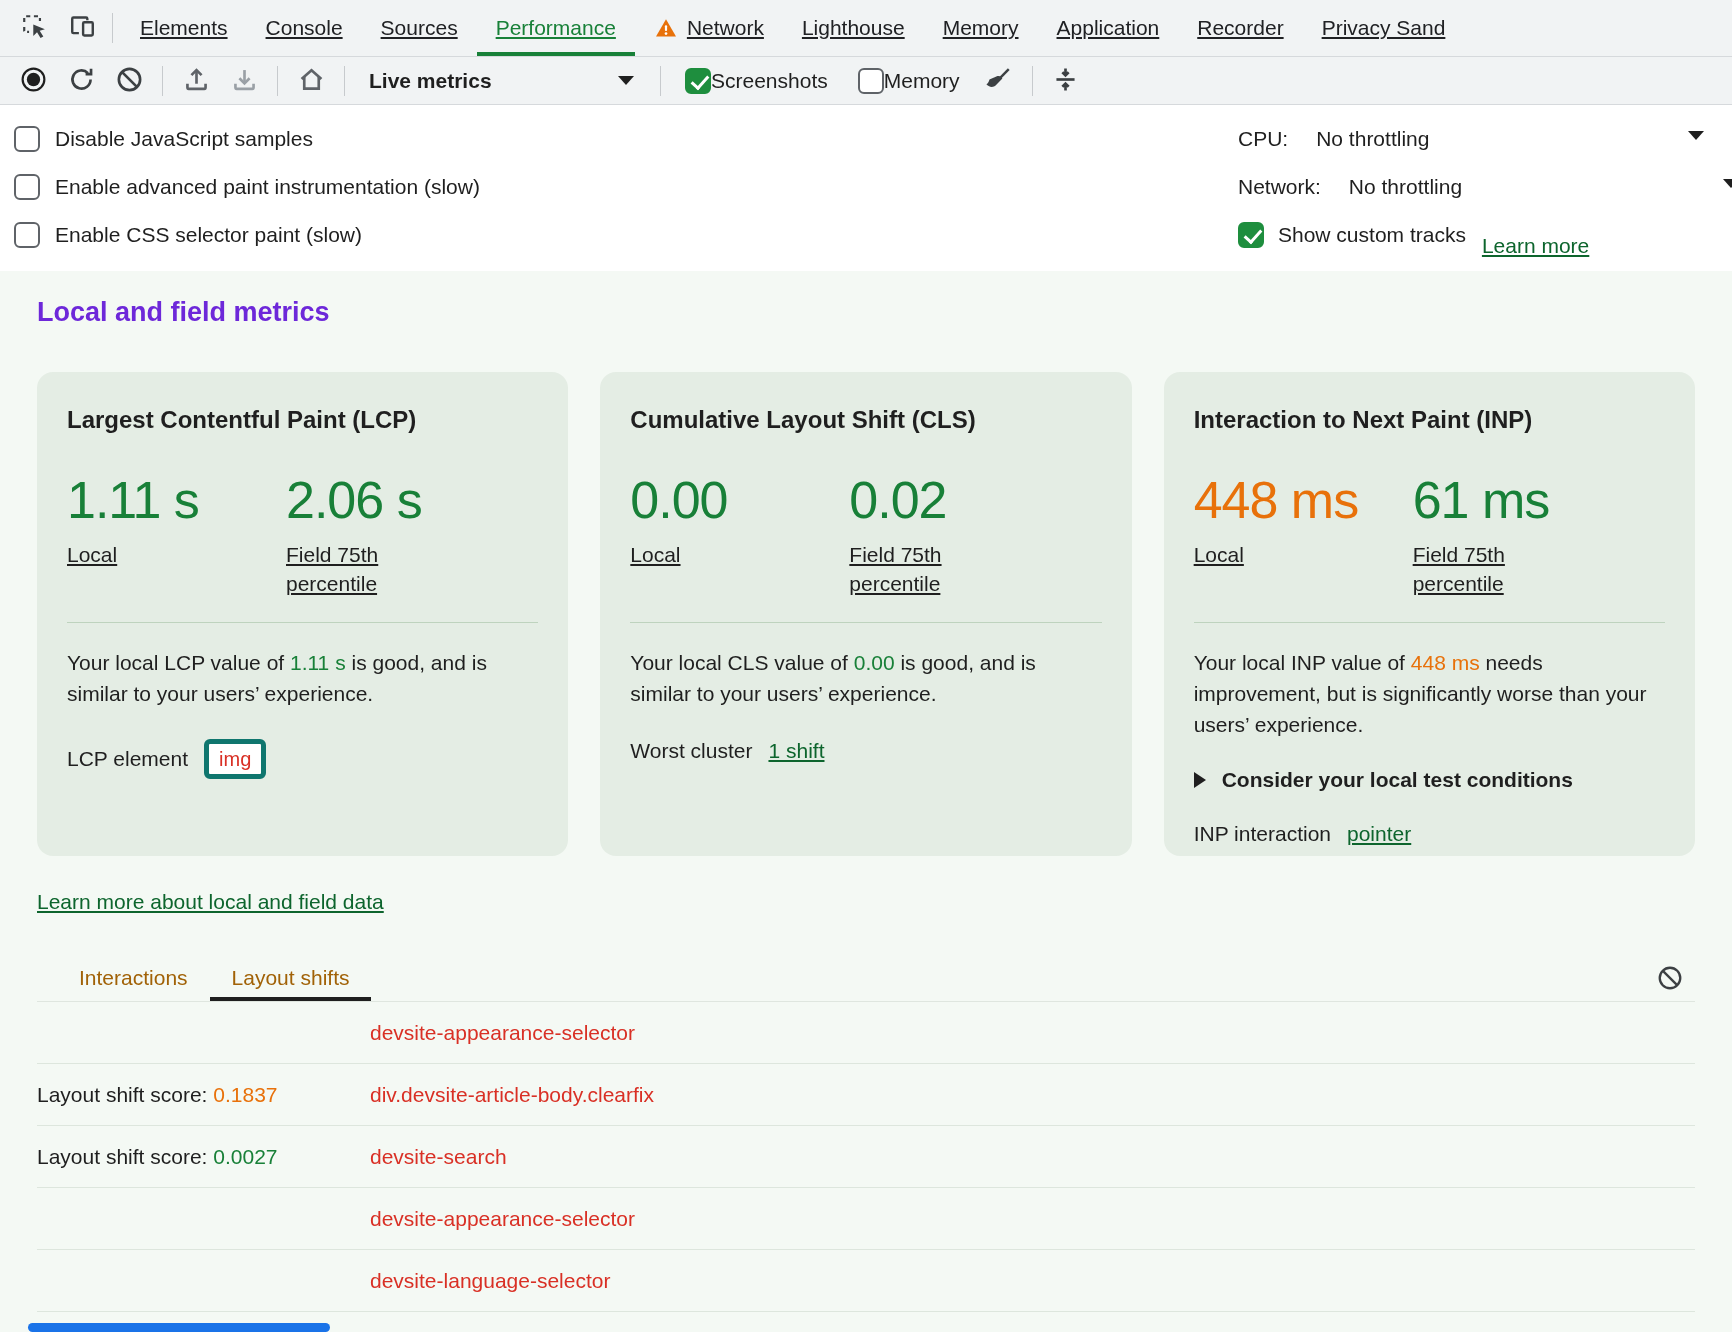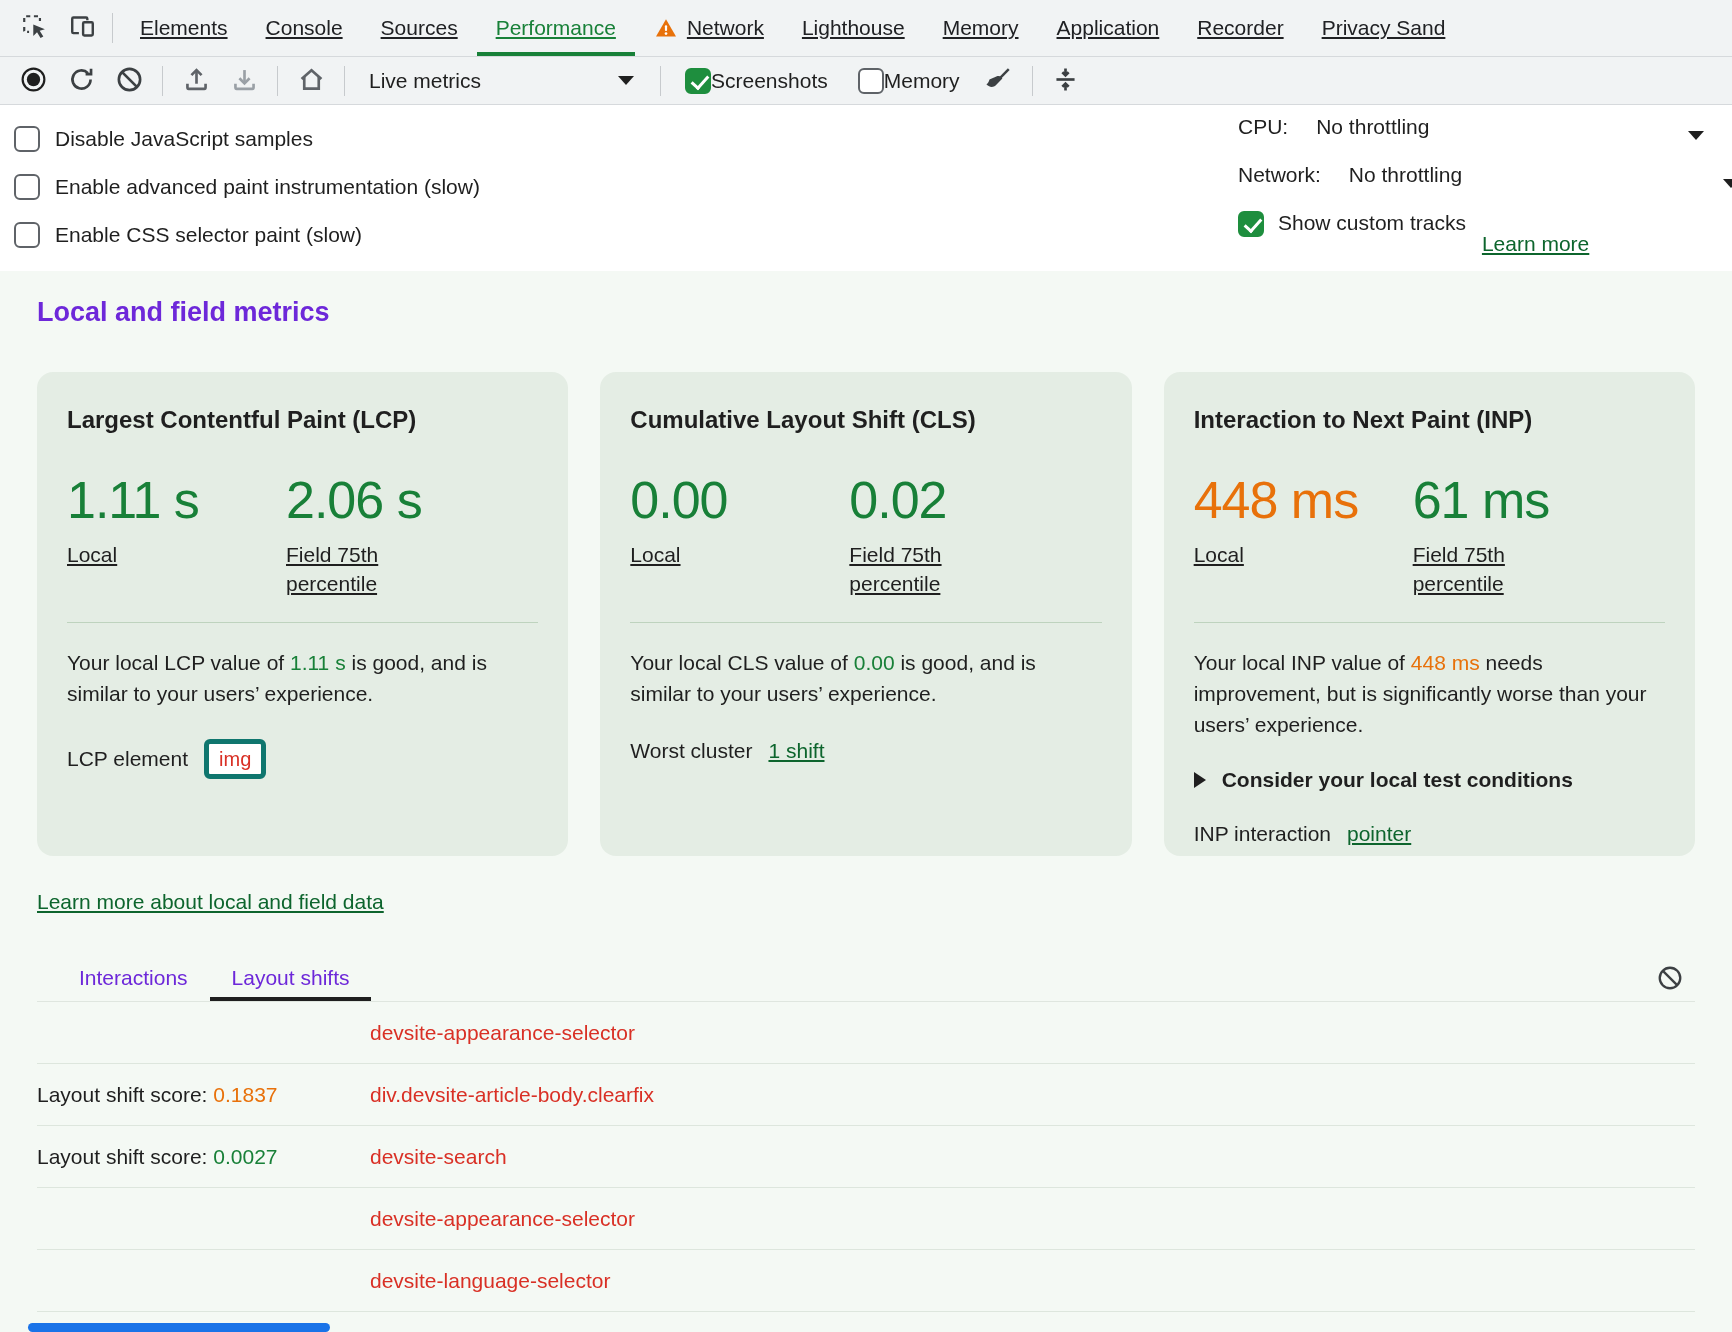--- a/index.html
+++ b/index.html
@@ -35,21 +35,21 @@
   .warn-icon svg{ width:24px; height:24px; display:block; }
 
   
   .toolbar{
     height:48px; background:#f1f3f4; border-bottom:1px solid #d6d9dc;
     display:flex; align-items:center; padding:0 10px; gap:2px;
   }
   .toolbar .icon-btn{ width:46px; height:40px; }
   .view-select{
     display:flex; align-items:center; justify-content:space-between;
-    width:295px; height:40px; padding:0 16px 0 14px; font-size:21px; color:#1f1f1f;
+    width:295px; height:40px; padding:0 16px 0 14px; font-size:21px; color:#1f1f1f;font-weight:bold;
   }
   .caret{
     width:0; height:0;
     border-left:8px solid transparent; border-right:8px solid transparent;
     border-top:9px solid #1f1f1f;
   }
   .cb{
     width:26px; height:26px; border:2px solid #5f6368; border-radius:6px;
     background:#fff; display:inline-block; flex:0 0 auto; position:relative;
   }
@@ -57,21 +57,21 @@
   .cb.checked::after{
     content:""; position:absolute; left:8px; top:2px; width:7px; height:14px;
     border:solid #fff; border-width:0 3px 3px 0; transform:rotate(42deg);
   }
   .cb-row{ display:flex; align-items:center; padding:0 14px; font-size:21px; }
 
   
   .settings{ position:relative; background:#ffffff; height:166px; padding:10px 0 0 14px; }
   .settings-row{ display:flex; align-items:center; height:48px; gap:15px; font-size:21px; }
   .settings-right{ position:absolute; top:10px; left:1238px; right:0; }
-  .right-row{ display:flex; align-items:flex-start; height:48px; font-size:21px; position:relative; }
+  .right-row{ display:flex; align-items:center; height:48px; font-size:21px; position:relative; }
   .right-row .value{ margin-left:28px; }
   .caret-abs{ position:absolute; top:16px; }
   .right-row .link{ margin-left:16px;margin-top:21px; }
 
   a.green-link{ color:#0d652d; text-decoration:underline; }
 
   
   .main{
     background:#f4f9f4; height:1061px; padding:26px 37px 0; position:relative;
   }
@@ -105,21 +105,21 @@
     border-left:12px solid #1f1f1f;
   }
   .learn-more-block{ margin-top:34px; font-size:21px; }
 
   
   .shifts{ margin-top:40px; }
   .shift-tabs{
     display:flex; align-items:center; padding-left:20px; position:relative;
     border-bottom:1px solid #dfe6df; height:48px;
   }
-  .shift-tab{ padding:0 22px; height:100%; display:flex; align-items:center; font-size:21px; color:#6d28d9; }
+  .shift-tab{ padding:0 22px; height:100%; display:flex; align-items:center; font-size:21px; color:#a16207; }
   .shift-tab.active{ box-shadow:inset 0 -4px 0 #1f1f1f; font-weight:500; }
   .shift-clear{ position:absolute; right:8px; top:8px; width:34px; height:34px;
     display:flex; align-items:center; justify-content:center; background:none; border:none; }
   .shift-clear svg{ width:28px; height:28px; }
   .shift-row{
     display:flex; align-items:center; height:62px;
     border-bottom:1px solid #dde6dd; font-size:21px;
   }
   .shift-score{ flex:0 0 333px; color:#1f1f1f; }
   .score-orange{ color:#e8710a; }

